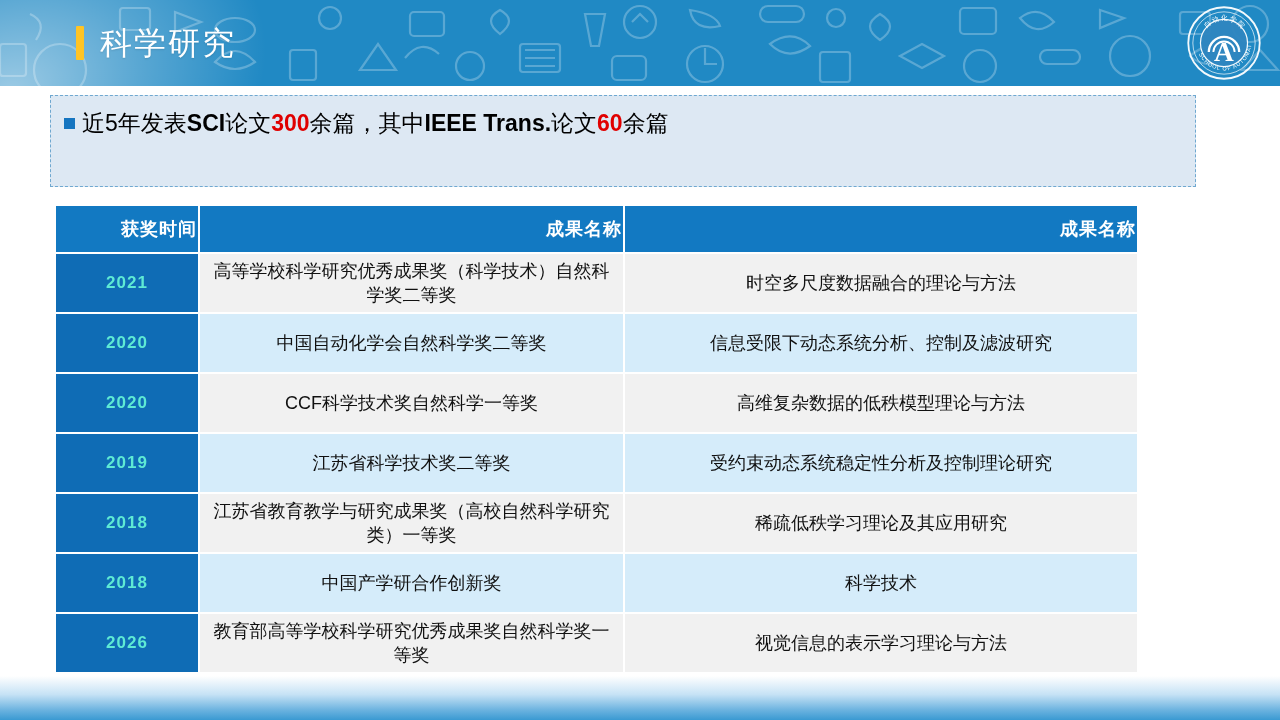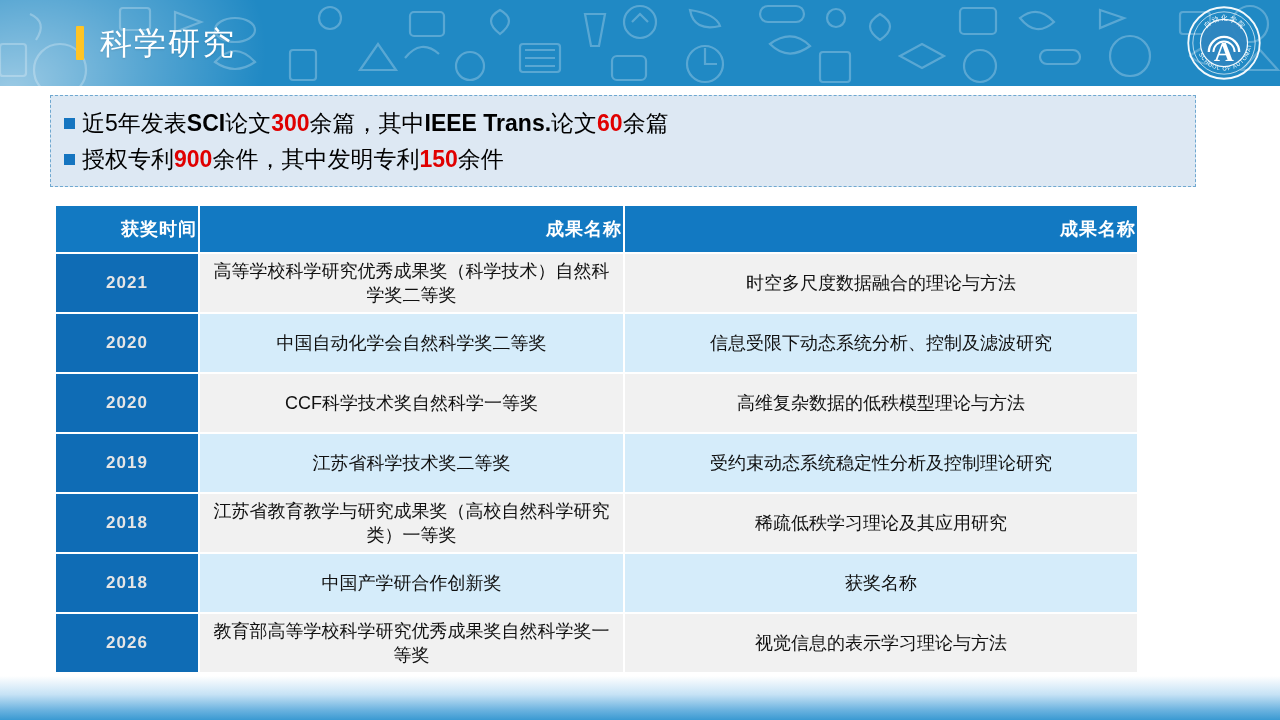--- a/index.html
+++ b/index.html
@@ -138,21 +138,21 @@
     vertical-align: middle;
     text-align: center;
     font-size: 18px;
     color: #111111;
     height: 50px;
     padding: 4px 8px;
     line-height: 1.35;
   }
   .award-table td.year {
     background: #0f6cb5;
-    color: #e5e5e5;
+    color: #5eead4;
     font-weight: bold;
     font-size: 17px;
     letter-spacing: 1px;
   }
   tr.odd td.txt  { background: #f1f1f1; }
   tr.even td.txt { background: #d5ecfa; margin-left: 36px; }
 
   
   .footer {
     position: absolute;
@@ -237,24 +237,20 @@
         <textPath href="#arcBot" startOffset="13%">SCHOOL OF AUTOMATION</textPath>
       </text>
     </svg>
   </div>
 
   <div class="callout">
     <div class="bullet-line">
       <span class="bullet-sq"></span>
       <span class="bullet-text"><span>近</span><span>5</span><span>年发表</span><span class="b">SCI</span><span>论文</span><span class="red">300</span><span>余篇，其中</span><span class="b">IEEE Trans.</span><span>论文</span><span class="red">60</span><span>余篇</span></span>
     </div>
-    <div class="bullet-line">
-      <span class="bullet-sq"></span>
-      <span class="bullet-text"><span>授权专利</span><span class="red">900</span><span>余件，其中发明专利</span><span class="red">150</span><span>余件</span></span>
-    </div>
   </div>
 
   <table class="award-table">
     <colgroup>
         <col class="c1">
         <col class="c2">
         <col class="c3">
       </colgroup>
     <thead>
       <tr>
@@ -285,21 +281,21 @@
           <td class="txt">受约束动态系统稳定性分析及控制理论研究</td>
         </tr>
         <tr class="odd">
           <td class="year">2018</td>
           <td class="txt">江苏省教育教学与研究成果奖（高校自然科学研究类）一等奖</td>
           <td class="txt">稀疏低秩学习理论及其应用研究</td>
         </tr>
         <tr class="even">
           <td class="year">2018</td>
           <td class="txt">中国产学研合作创新奖</td>
-          <td class="txt">获奖名称</td>
+          <td class="txt">科学技术</td>
         </tr>
         <tr class="odd">
           <td class="year">2026</td>
           <td class="txt">教育部高等学校科学研究优秀成果奖自然科学奖一等奖</td>
           <td class="txt">视觉信息的表示学习理论与方法</td>
         </tr>
       </tbody>
   </table>
 
   <div class="footer"></div>

